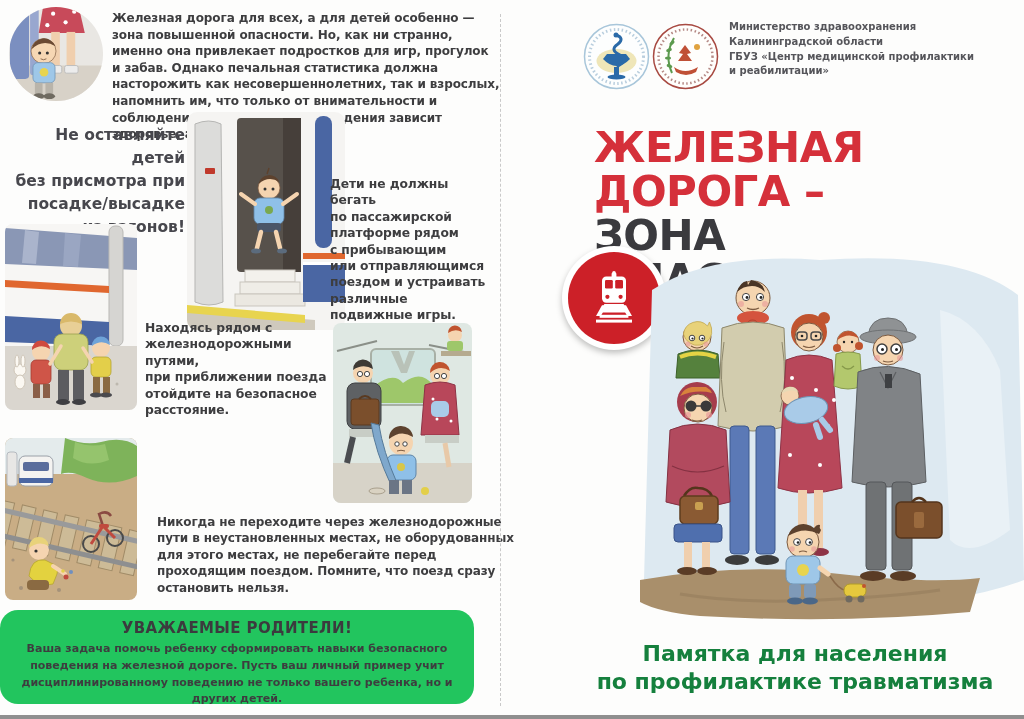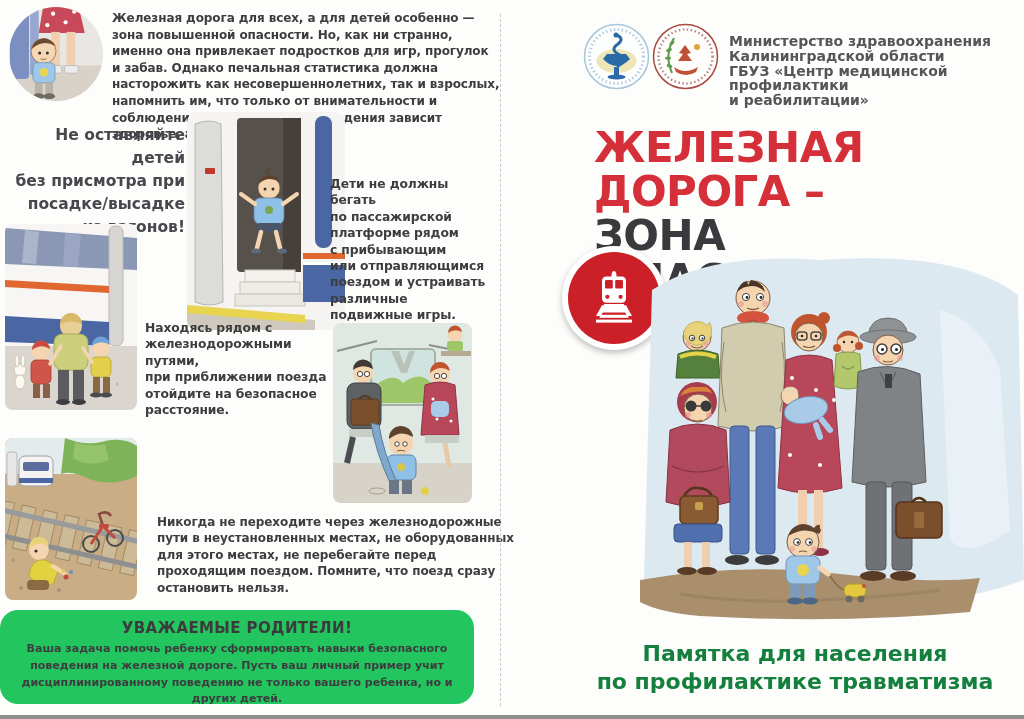--- a/index.html
+++ b/index.html
@@ -26,21 +26,21 @@
   .img-pass{left:5px;top:224px;width:132px;height:186px;border-radius:8px;}
   .img-compartment{left:333px;top:323px;width:139px;height:180px;border-radius:8px;}
   .img-railway{left:5px;top:438px;width:132px;height:162px;border-radius:8px;}
 
   .fold{left:500px;top:14px;height:692px;width:0;border-left:1px dashed #c9c9c9;}
 
   
   .logo{width:67px;height:67px;border-radius:50%;}
   .logo1{left:583px;top:23px;}
   .logo2{left:652px;top:23px;}
-  .ministry{left:729px;top:34px;width:282px;font-size:14px;font-weight:bold;line-height:14.8px;color:#55555a;white-space:pre-line;margin:0;}
+  .ministry{left:729px;top:20px;width:282px;font-size:10px;font-weight:bold;line-height:14.8px;color:#55555a;white-space:pre-line;margin:0;}
   .cover-title{left:578px;top:110px;width:440px;margin:16px;font-size:42px;font-weight:bold;line-height:44px;letter-spacing:-0.5px;color:#3a3a3e;}
   .cover-title .t-red{color:#d5303a;display:block;}
   .cover-title .t-dark{display:block;}
   .badge{left:562px;top:246px;width:104px;height:104px;border-radius:50%;background:#ffffff;box-shadow:0 3px 6px rgba(0,0,0,0.25);display:flex;align-items:center;justify-content:center;}
   .badge-inner{width:92px;height:92px;border-radius:50%;background:#cc2028;display:flex;align-items:center;justify-content:center;}
   .family{left:640px;top:250px;width:384px;height:370px;}
   .caption{left:580px;top:640px;width:430px;margin:0;text-align:center;font-size:22px;font-weight:bold;line-height:28px;color:#15803d;white-space:pre-line;}
   .bottom-edge{left:0;top:715px;width:1024px;height:4px;background:#8f8f8f;}
 </style>
 </head>

